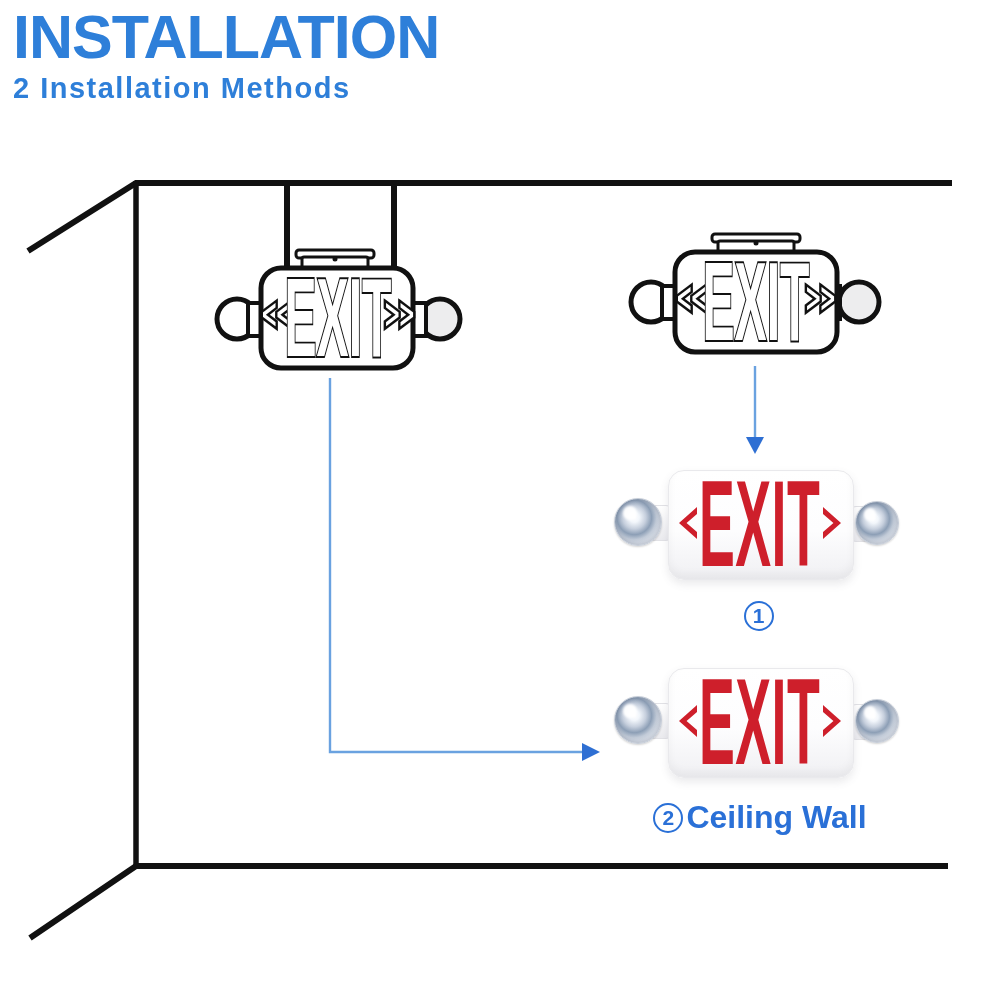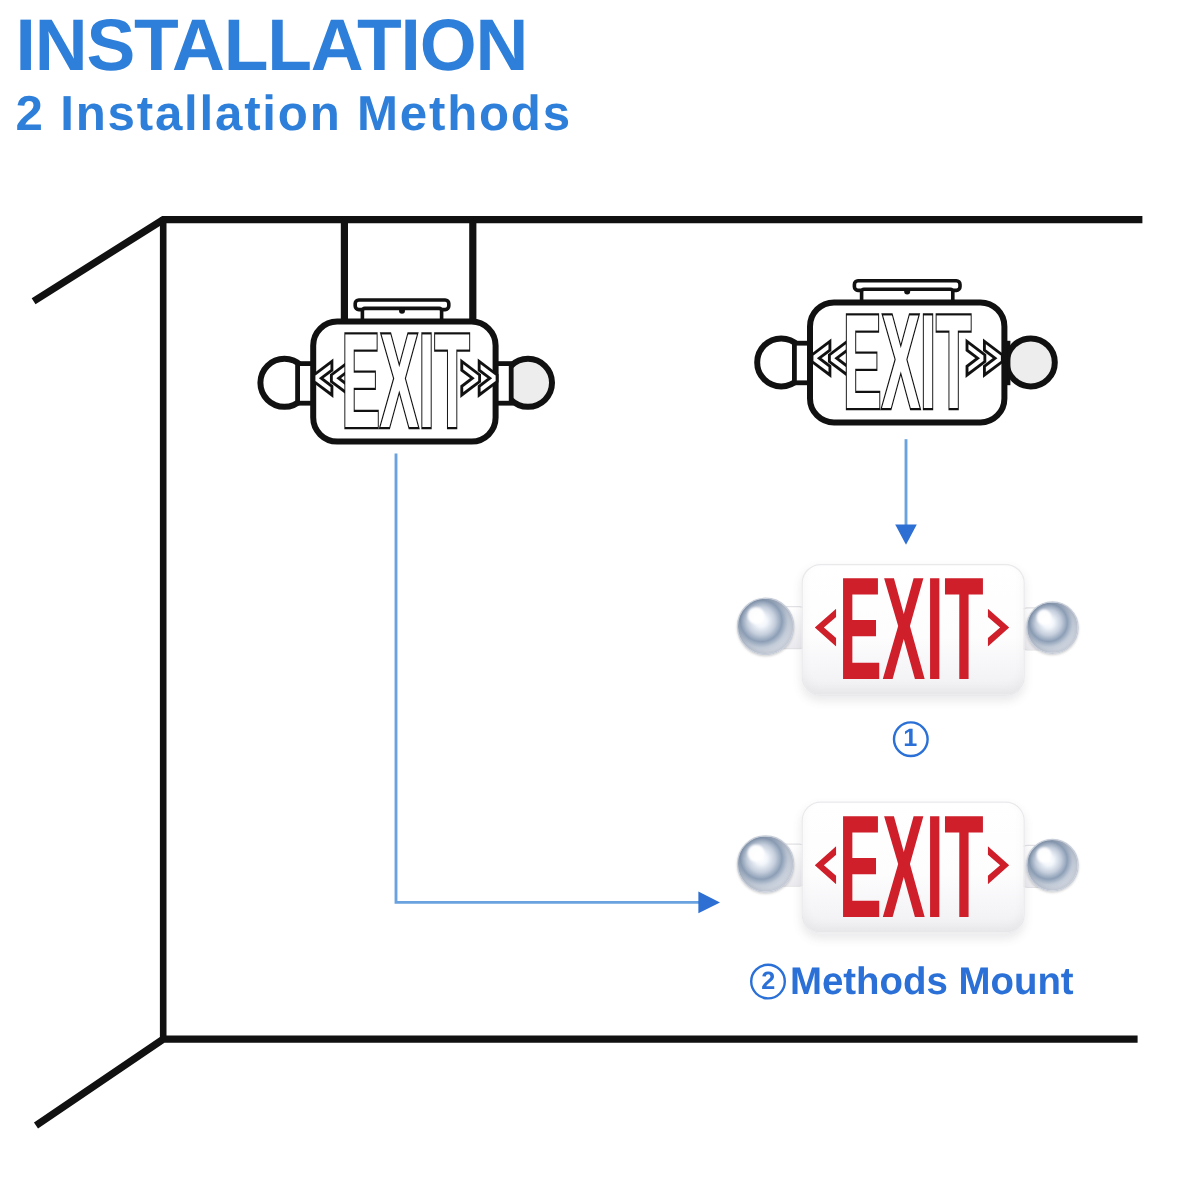--- a/index.html
+++ b/index.html
@@ -2,21 +2,21 @@
 <html><head>
 <meta charset="utf-8">
 <style>
   html,body{margin:0;padding:0;background:#fff;}
   .stage{position:relative;width:1000px;height:1000px;background:#ffffff;overflow:hidden;
          font-family:"Liberation Sans","DejaVu Sans",sans-serif;}
 
   
   .heading{position:absolute;left:13px;top:6px;color:#2e7fd9;}
   .heading h1{margin:0;font-size:61px;line-height:1.02;font-weight:bold;letter-spacing:-1px;}
-  .heading h2{margin:6px 0 0 0;font-size:41px;line-height:1.0;font-weight:bold;letter-spacing:1.5px;}
+  .heading h2{margin:6px 0 0 0;font-size:29px;line-height:1.0;font-weight:bold;letter-spacing:1.5px;}
 
   
   svg.diagram{position:absolute;left:0;top:0;width:1000px;height:1000px;}
   .sign-text{font-family:"Liberation Sans","DejaVu Sans",sans-serif;font-weight:bold;
              fill:#ffffff;stroke:#111111;stroke-width:3;paint-order:stroke;}
   .sign-chev{font-family:"DejaVu Sans","Liberation Sans",sans-serif;font-weight:bold;
              fill:#ffffff;stroke:#111111;stroke-width:2.4;}
 
   
   .photo-sign{position:absolute;left:612px;width:296px;height:114px;}
@@ -134,16 +134,16 @@
     <div class="lamp lamp-left"></div>
     <div class="lamp lamp-right"></div>
     <div class="chev chev-left"></div>
     <div class="chev chev-right"></div>
     <div class="exit-word">
       <span>EXIT</span>
     </div>
   </div>
   <div class="mount-label" style="top:799px;">
     <span class="circle-num">2</span>
-    <span>Methods Mount</span>
+    <span>Ceiling Wall</span>
   </div>
 
 </div>
 
 </body></html>

